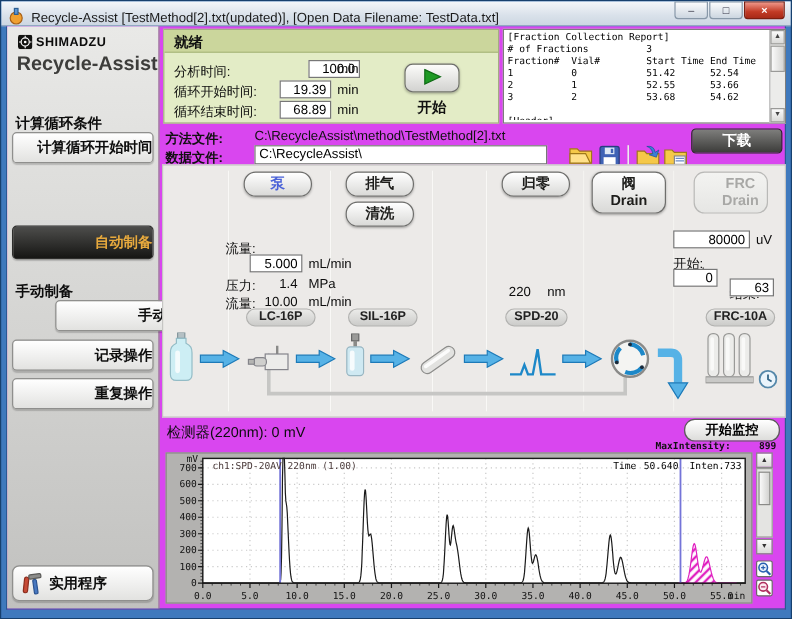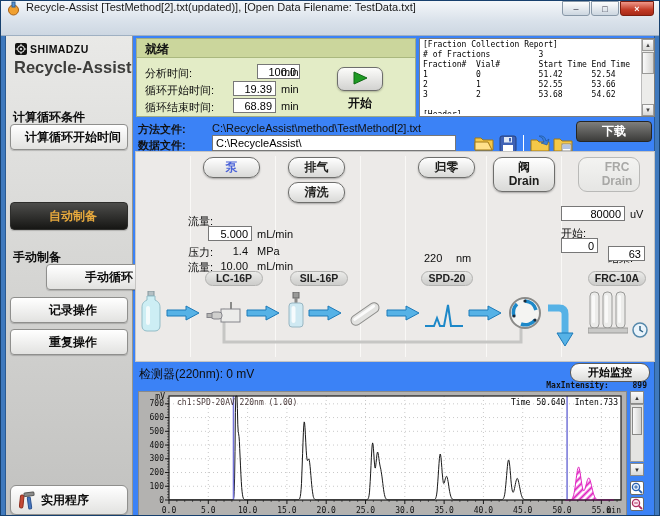--- a/index.html
+++ b/index.html
@@ -1,35 +1,35 @@
 <!DOCTYPE html>
 <html><head>
 <meta charset="utf-8">
 <style>
   html,body{margin:0;padding:0;background:#9aa7b4;}
   *{box-sizing:border-box;}
   .win{position:relative;width:660px;height:516px;background:#3f79bd;border:1px solid #17406e;
        font-family:"Liberation Sans",sans-serif;color:#111;overflow:hidden;}
-  .titlebar{height:35px;display:flex;align-items:flex-start;padding:0 5px;
+  .titlebar{height:21px;display:flex;align-items:flex-end;padding:0 5px;
        background:linear-gradient(#f4f7fa,#d9e1ea 60%,#cdd7e2);border-bottom:1px solid #9fb0c2;}
   .titletext{font-size:11px;color:#1a1a1a;margin-left:5px;flex:1;white-space:nowrap;overflow:hidden;}
   .wbtn{width:28px;height:15px;margin-left:1px;border:1px solid #8898a8;border-radius:0 0 3px 3px;
        background:linear-gradient(#fdfdfd,#ccd6e0);font-size:9px;line-height:12px;text-align:center;color:#334;align-self:flex-start;}
   .wbtn.close{width:34px;background:linear-gradient(#f0988a,#c23a25 60%,#a82a18);color:#fff;border-color:#7c1e10;font-weight:bold;}
-  .body{display:flex;height:486px;margin:0 4px;background:#3b82f6;border:1px solid #2a5a92;border-top:none;}
+  .body{display:flex;height:486px;margin:0 4px;background:#d946ef;border:1px solid #2a5a92;border-top:none;}
   
   .sidebar{position:relative;width:127px;height:100%;background:linear-gradient(180deg,#e9e9e7,#c1c1bf);
        border-right:1px solid #96968f;flex:none;}
   .logo-row{position:absolute;left:9px;top:7px;display:flex;align-items:center;gap:3px;}
   .logo-txt{font-size:10.5px;font-weight:bold;letter-spacing:.4px;color:#0c0c0c;}
   .app-name{position:absolute;left:8px;top:22px;font-size:16.5px;font-weight:bold;color:#3d3d3b;}
   .slabel{position:absolute;left:7px;font-size:12px;font-weight:bold;color:#0d0d0d;white-space:nowrap;}
   .sbtn{position:absolute;left:4px;width:118px;height:26px;border:1px solid #8f8f8d;border-radius:4px;
        background:linear-gradient(#ffffff,#e2e2e0);font-family:inherit;font-size:12px;font-weight:bold;
-       text-align:center;padding:0 0 0 8px;color:#0d0d0d;box-shadow:0 1px 1px rgba(0,0,0,.18);white-space:nowrap;}
+       text-align:right;padding:0 0 0 8px;color:#0d0d0d;box-shadow:0 1px 1px rgba(0,0,0,.18);white-space:nowrap;}
   .sbtn.dark{height:28px;background:linear-gradient(#4d4d4b,#161614);color:#e7a93d;border-color:#2e2e2c;}
   .sbtn.util{height:30px;display:flex;align-items:center;gap:6px;padding-left:6px;border-radius:6px;}
   
   .main{position:relative;flex:1;height:100%;font-size:11px;}
   
   .grn{position:absolute;left:3px;top:2px;width:280px;height:79px;background:#e3ecc6;border:1px solid #a3ad83;}
   .grn-hd{height:19px;background:#cbd69c;border-bottom:1px solid #aab87e;font-weight:bold;font-size:12px;padding:2px 0 0 8px;}
   .srow-l{position:absolute;left:8px;font-size:11px;color:#0d0d0d;white-space:nowrap;}
   .nin{position:absolute;height:15px;border:1px solid #777;background:#fff;font-family:inherit;font-size:11px;
        text-align:right;padding:0 3px;color:#000;}

